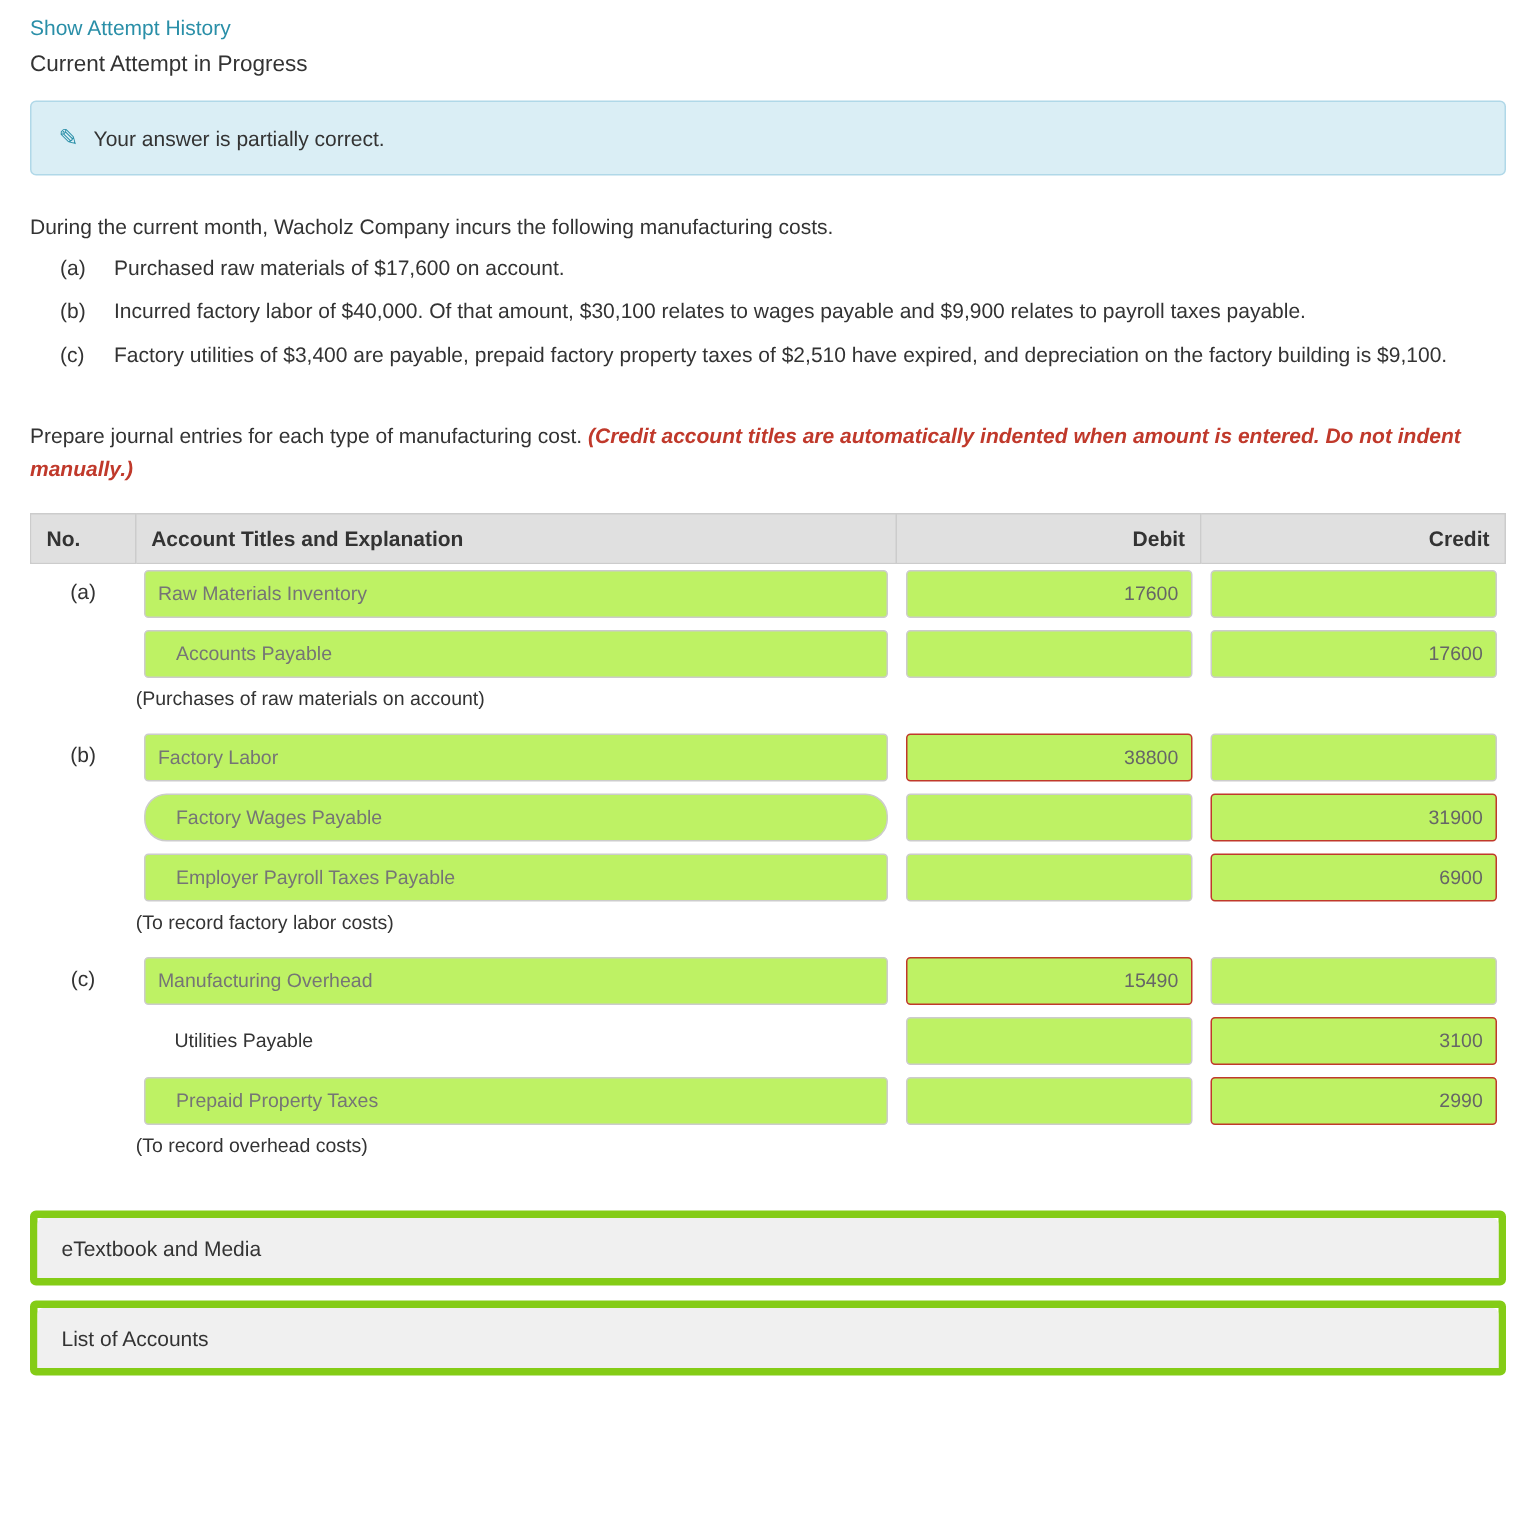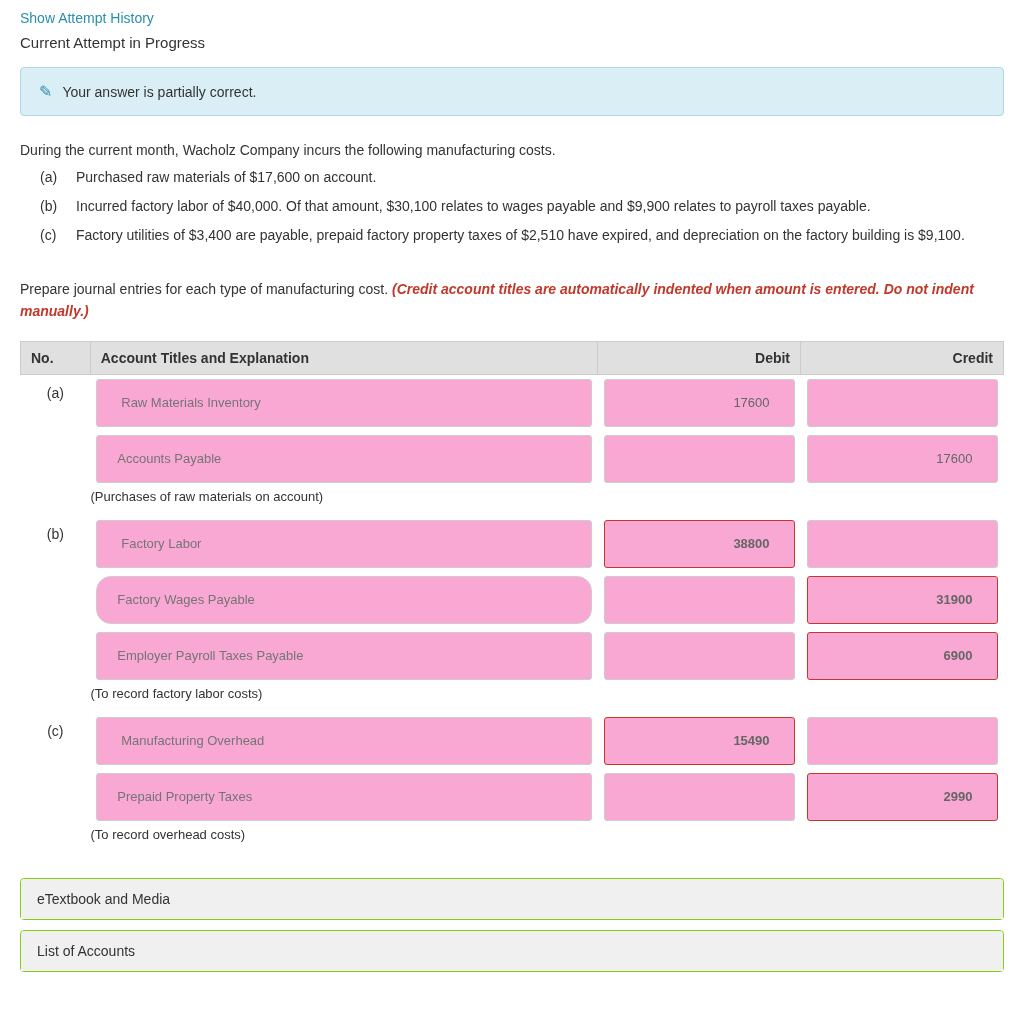--- a/index.html
+++ b/index.html
@@ -87,38 +87,37 @@
       vertical-align: middle;
     }
     .no-col { width: 55px; text-align: center; vertical-align: top; padding-top: 10px; }
     .account-col { width: 400px; }
     .debit-col { width: 160px; }
     .credit-col { width: 160px; }
     .input-field {
       width: 100%;
       border: 1px solid #ccc;
       border-radius: 3px;
-      padding: 6px 24px;
+      padding: 6px 8px;
       font-size: 13px;
       color: #666;
-      background: #f9a8d4;
-      height: 48px;
+      background: #bef264;
+      height: 32px;
     }
     .input-field.error-border {
       border-color: #c0392b;
-      font-weight: bold;
     }
     .debit-input {
       text-align: right;
     }
     .credit-input {
       text-align: right;
     }
     .bottom-section {
-      border: 1px solid #84cc16;
+      border: 5px solid #84cc16;
       border-radius: 4px;
       margin-bottom: 10px;
     }
     .bottom-section-header {
       background: #f0f0f0;
       padding: 12px 16px;
       font-size: 14px;
       color: #333;
       border-radius: 4px 4px 0 0;
     }
@@ -214,20 +213,28 @@
         <td colspan="4" style="padding: 2px 6px 12px 70px; font-size: 13px;">(To record factory labor costs)</td>
       </tr>
       <tr>
         <td class="no-col" style="vertical-align: top; padding-top: 10px;">(c)</td>
         <td class="account-col" style="padding: 4px 6px;"><input type="text" class="input-field" placeholder="Manufacturing Overhead" style=""></td>
         <td class="debit-col" style="padding: 4px 6px;"><input type="text" class="input-field debit-input error-border" value="15490" style=""></td>
         <td class="credit-col" style="padding: 4px 6px;"><input type="text" class="input-field credit-input" style=""></td>
       </tr>
       <tr>
         <td class="no-col"></td>
+        <td class="account-col" style="padding: 4px 6px;">
+          <div class="utilities-payable-text" style="padding-left: 20px;">Utilities Payable</div>
+        </td>
+        <td class="debit-col" style="padding: 4px 6px;"><input type="text" class="input-field debit-input" style=""></td>
+        <td class="credit-col" style="padding: 4px 6px;"><input type="text" class="input-field credit-input error-border" value="3100" style=""></td>
+      </tr>
+      <tr>
+        <td class="no-col"></td>
         <td class="account-col" style="padding: 4px 6px;"><input type="text" class="input-field" placeholder="Prepaid Property Taxes" style="padding-left: 20px;"></td>
         <td class="debit-col" style="padding: 4px 6px;"><input type="text" class="input-field debit-input" style=""></td>
         <td class="credit-col" style="padding: 4px 6px;"><input type="text" class="input-field credit-input error-border" value="2990" style=""></td>
       </tr>
       <tr>
         <td colspan="4" style="padding: 2px 6px 12px 70px; font-size: 13px;">(To record overhead costs)</td>
       </tr>
     </tbody>
 </table>
 

